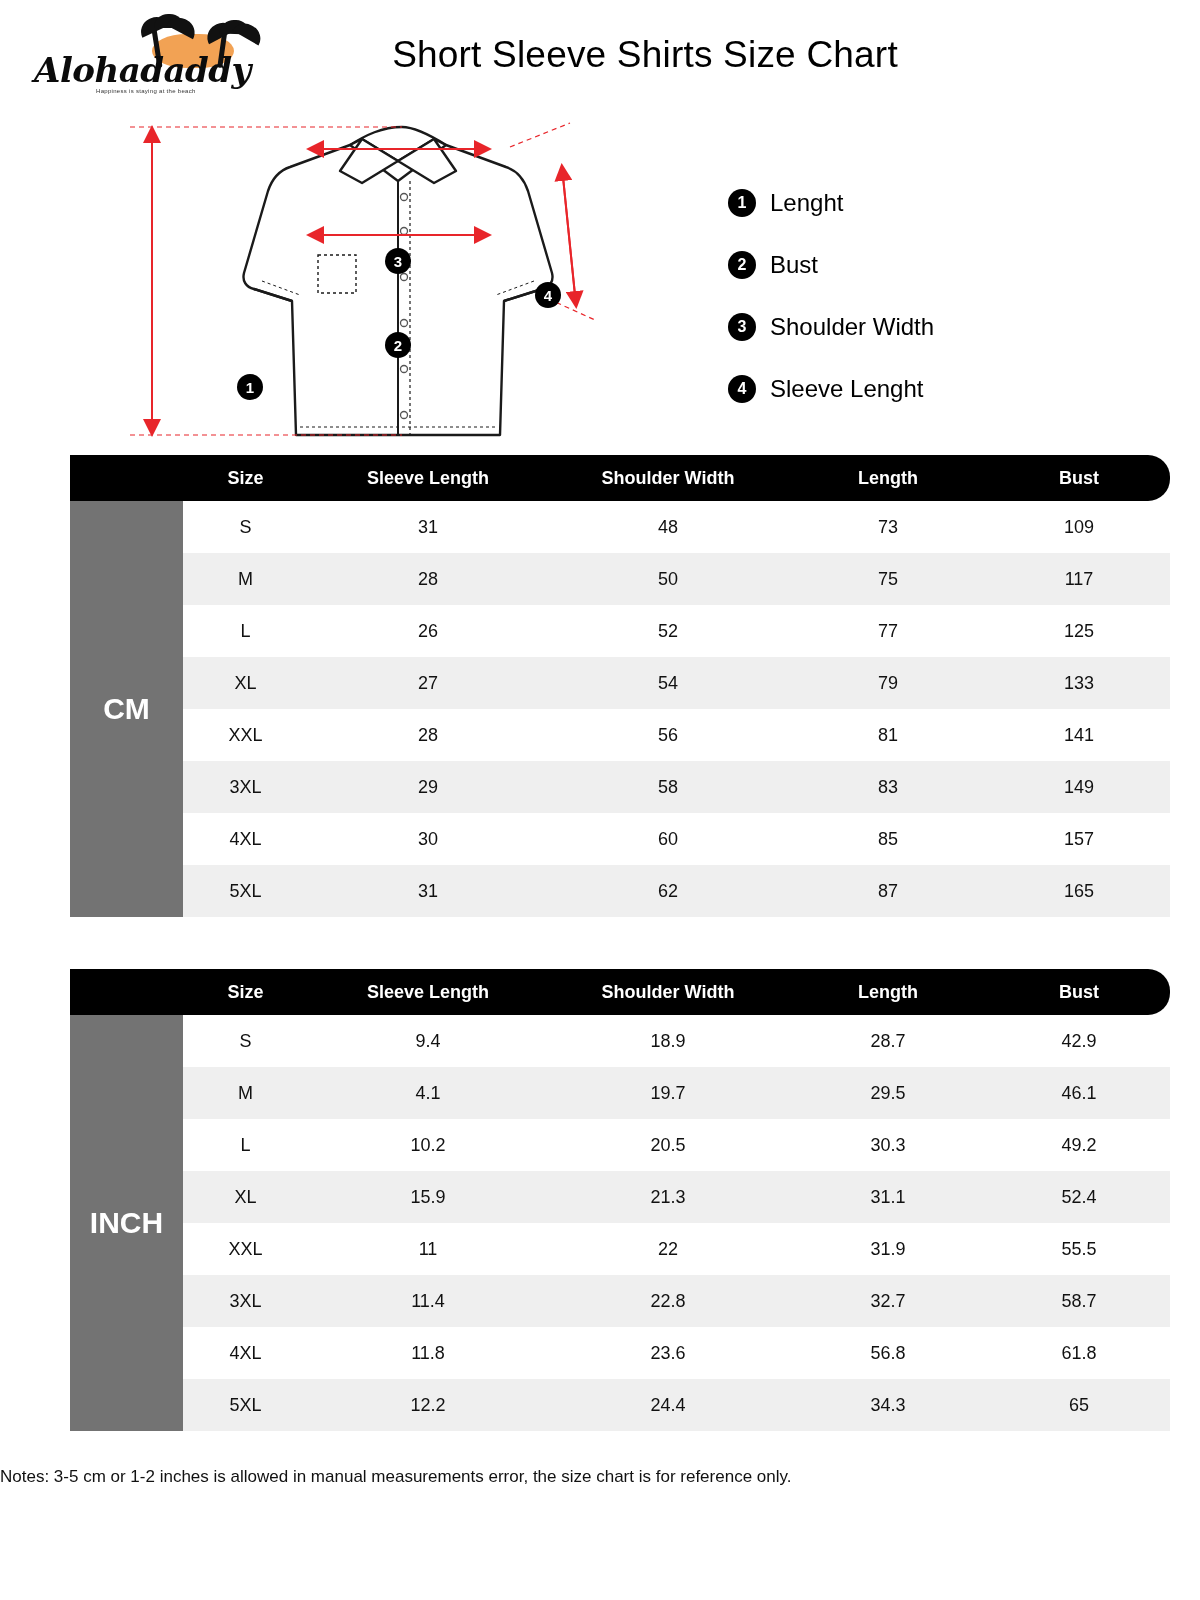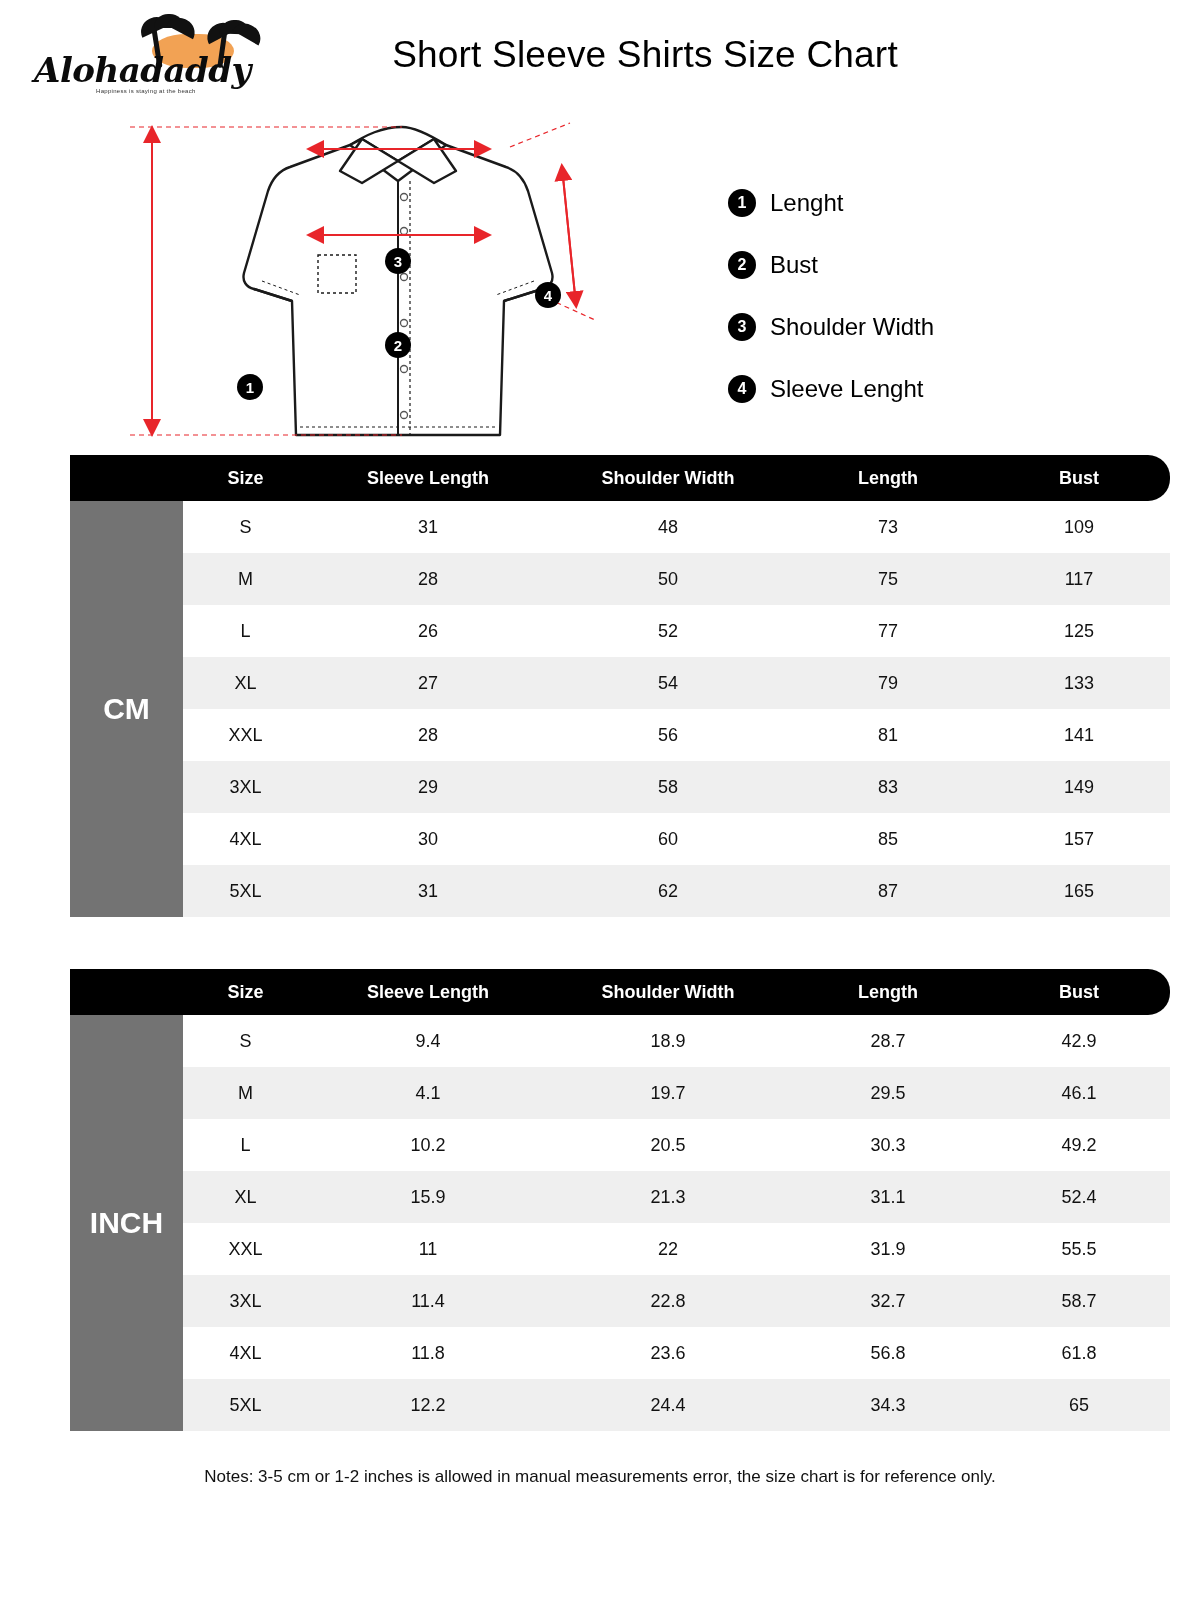--- a/index.html
+++ b/index.html
@@ -175,21 +175,20 @@
   col.c-unit { width: 113px; }
   col.c-size { width: 125px; }
   col.c-sleeve { width: 240px; }
   col.c-shoulder { width: 240px; }
   col.c-length { width: 200px; }
   col.c-bust { width: 182px; }
   thead th:last-child { border-top-right-radius: 22px; border-bottom-right-radius: 22px; }
   tbody tr:last-child td.unit-cell { border-bottom-left-radius: 0; }
 
   .notes {
-    text-align: center;
     font-size: 17px;
     margin-top: 36px;
     color: #111;
   }
   .spacer { height: 52px; }
 </style>
 </head>
 <body>
 
 <div class="page">

